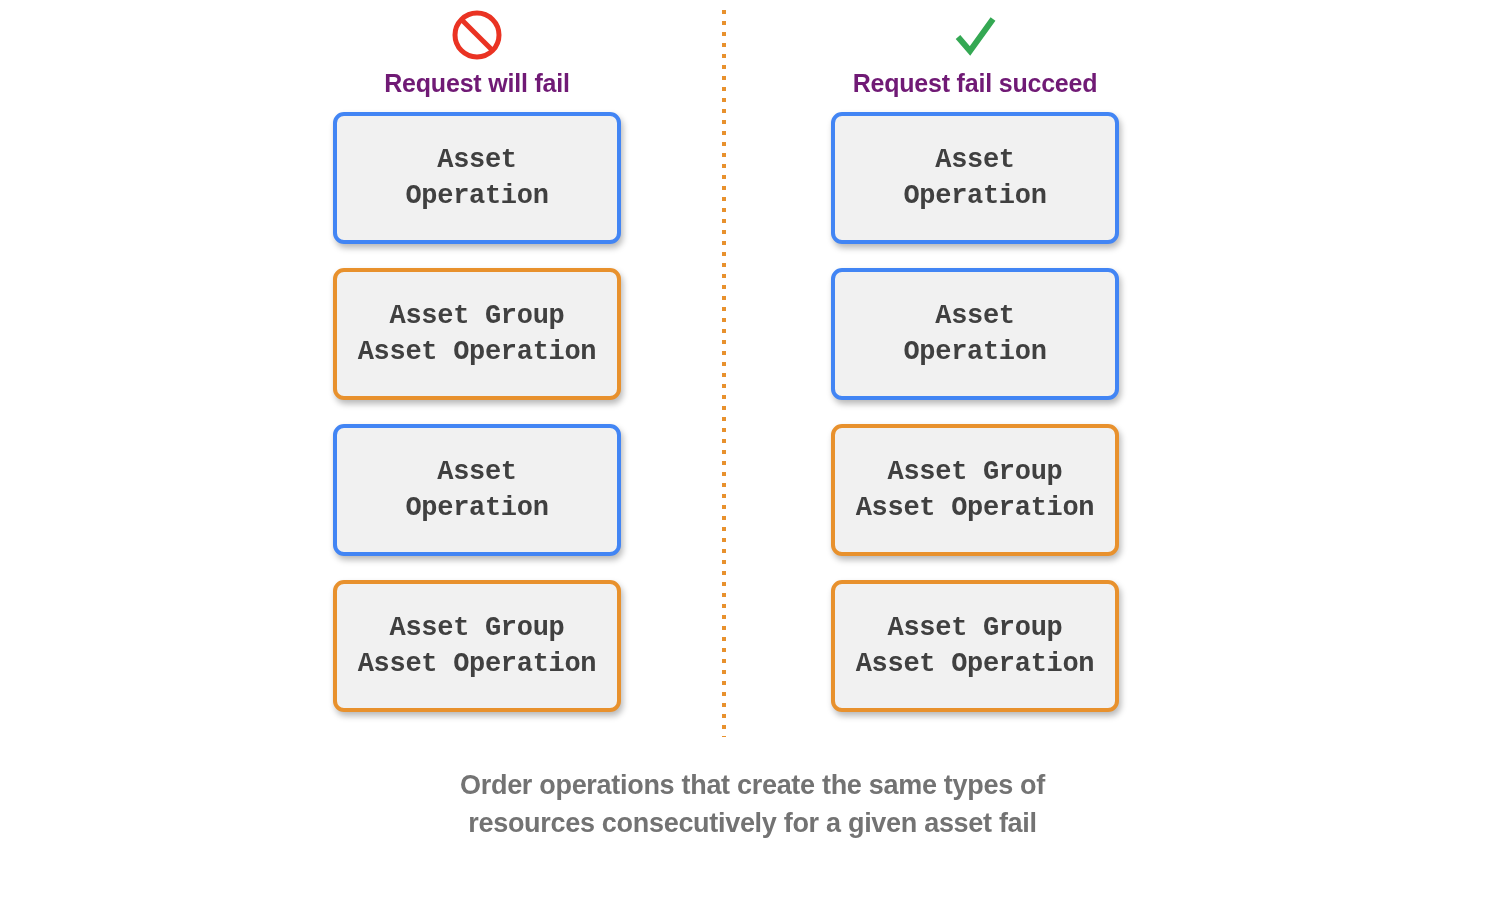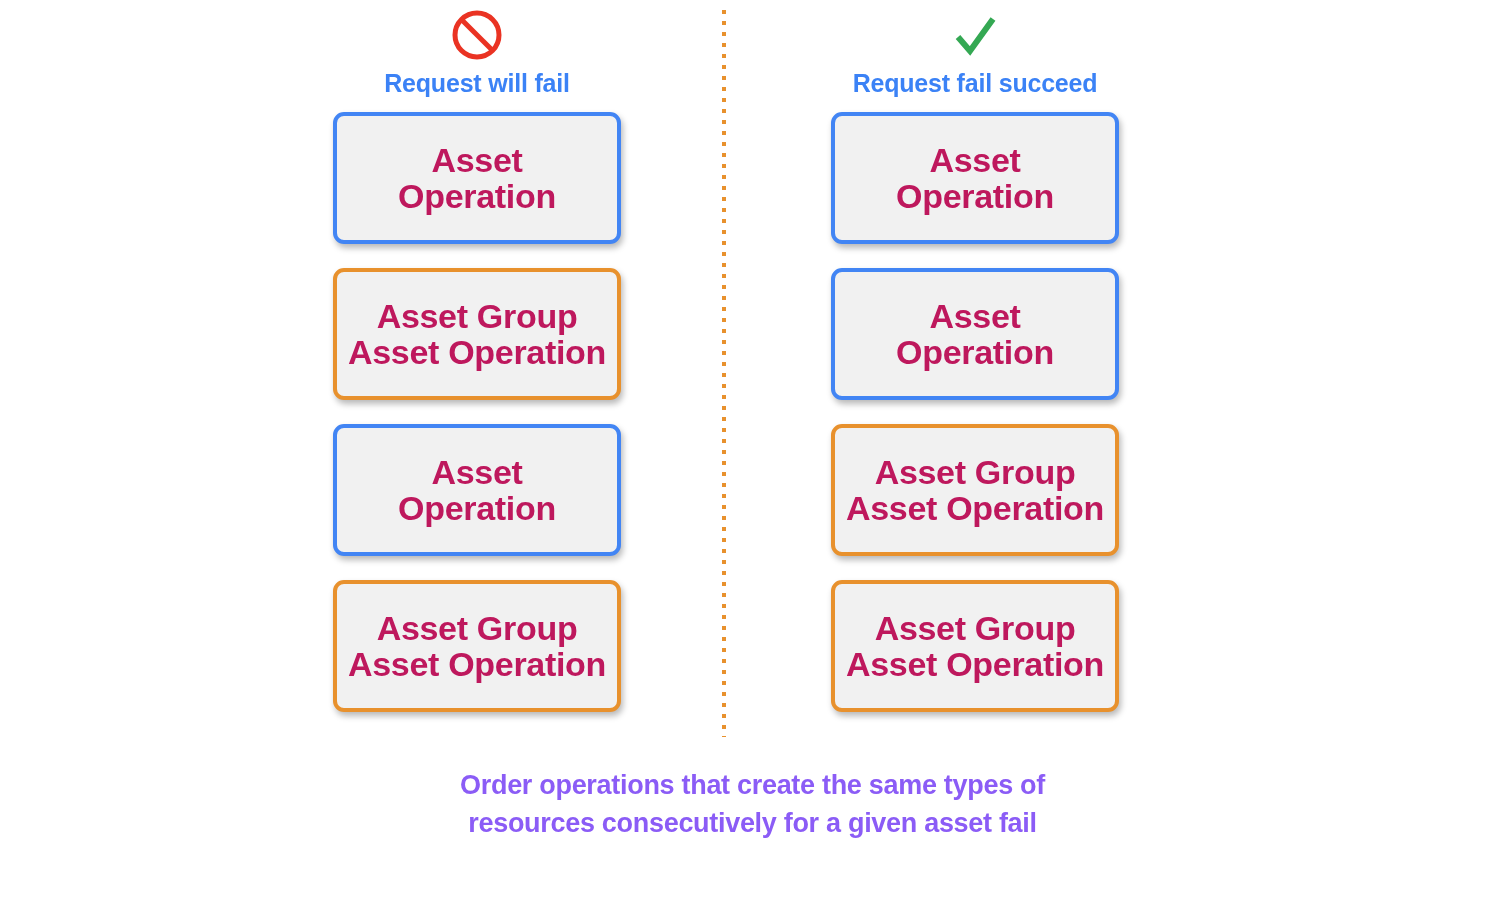--- a/index.html
+++ b/index.html
@@ -60,21 +60,21 @@
   .status-icon {
     display: block;
     margin: 0 auto 6px auto;
     width: 54px;
     height: 54px;
   }
   .col-header-label {
     display: block;
     font-size: 25px;
     font-weight: bold;
-    color: #3b82f6;
+    color: #701a75;
     letter-spacing: -0.2px;
     line-height: 30px;
     white-space: nowrap;
   }
 
   
   .card-stack {
     position: absolute;
     top: 112px;
     left: 6px;
@@ -94,41 +94,42 @@
     align-items: center;
     justify-content: center;
     text-align: center;
   }
   .card:last-child { margin-bottom: 0; }
   .card.blue   { border-color: #4285f4; }
   .card.orange { border-color: #e8912d; align-items: center; }
 
   .card-line {
     display: block;
-    font-size: 34px;
+    font-size: 27px;
     font-weight: bold;
-    color: #be185d;
+    color: #404040;
     line-height: 36px;
     letter-spacing: -0.3px;
     white-space: nowrap;
+    font-family: Liberation Mono, monospace;
   }
 
   
   .caption {
     position: absolute;
     top: 766px;
     left: 0;
     width: 1505px;
     text-align: center;
   }
   .caption-line {
     display: block;
     font-size: 27px;
     font-weight: bold;
-    color: #8b5cf6;
+    color: #737373;
     line-height: 38px;
     letter-spacing: -0.3px;
   }
 </style>
 </head>
 <body>
 
 <div class="diagram">
 
   <div class="divider"></div>

